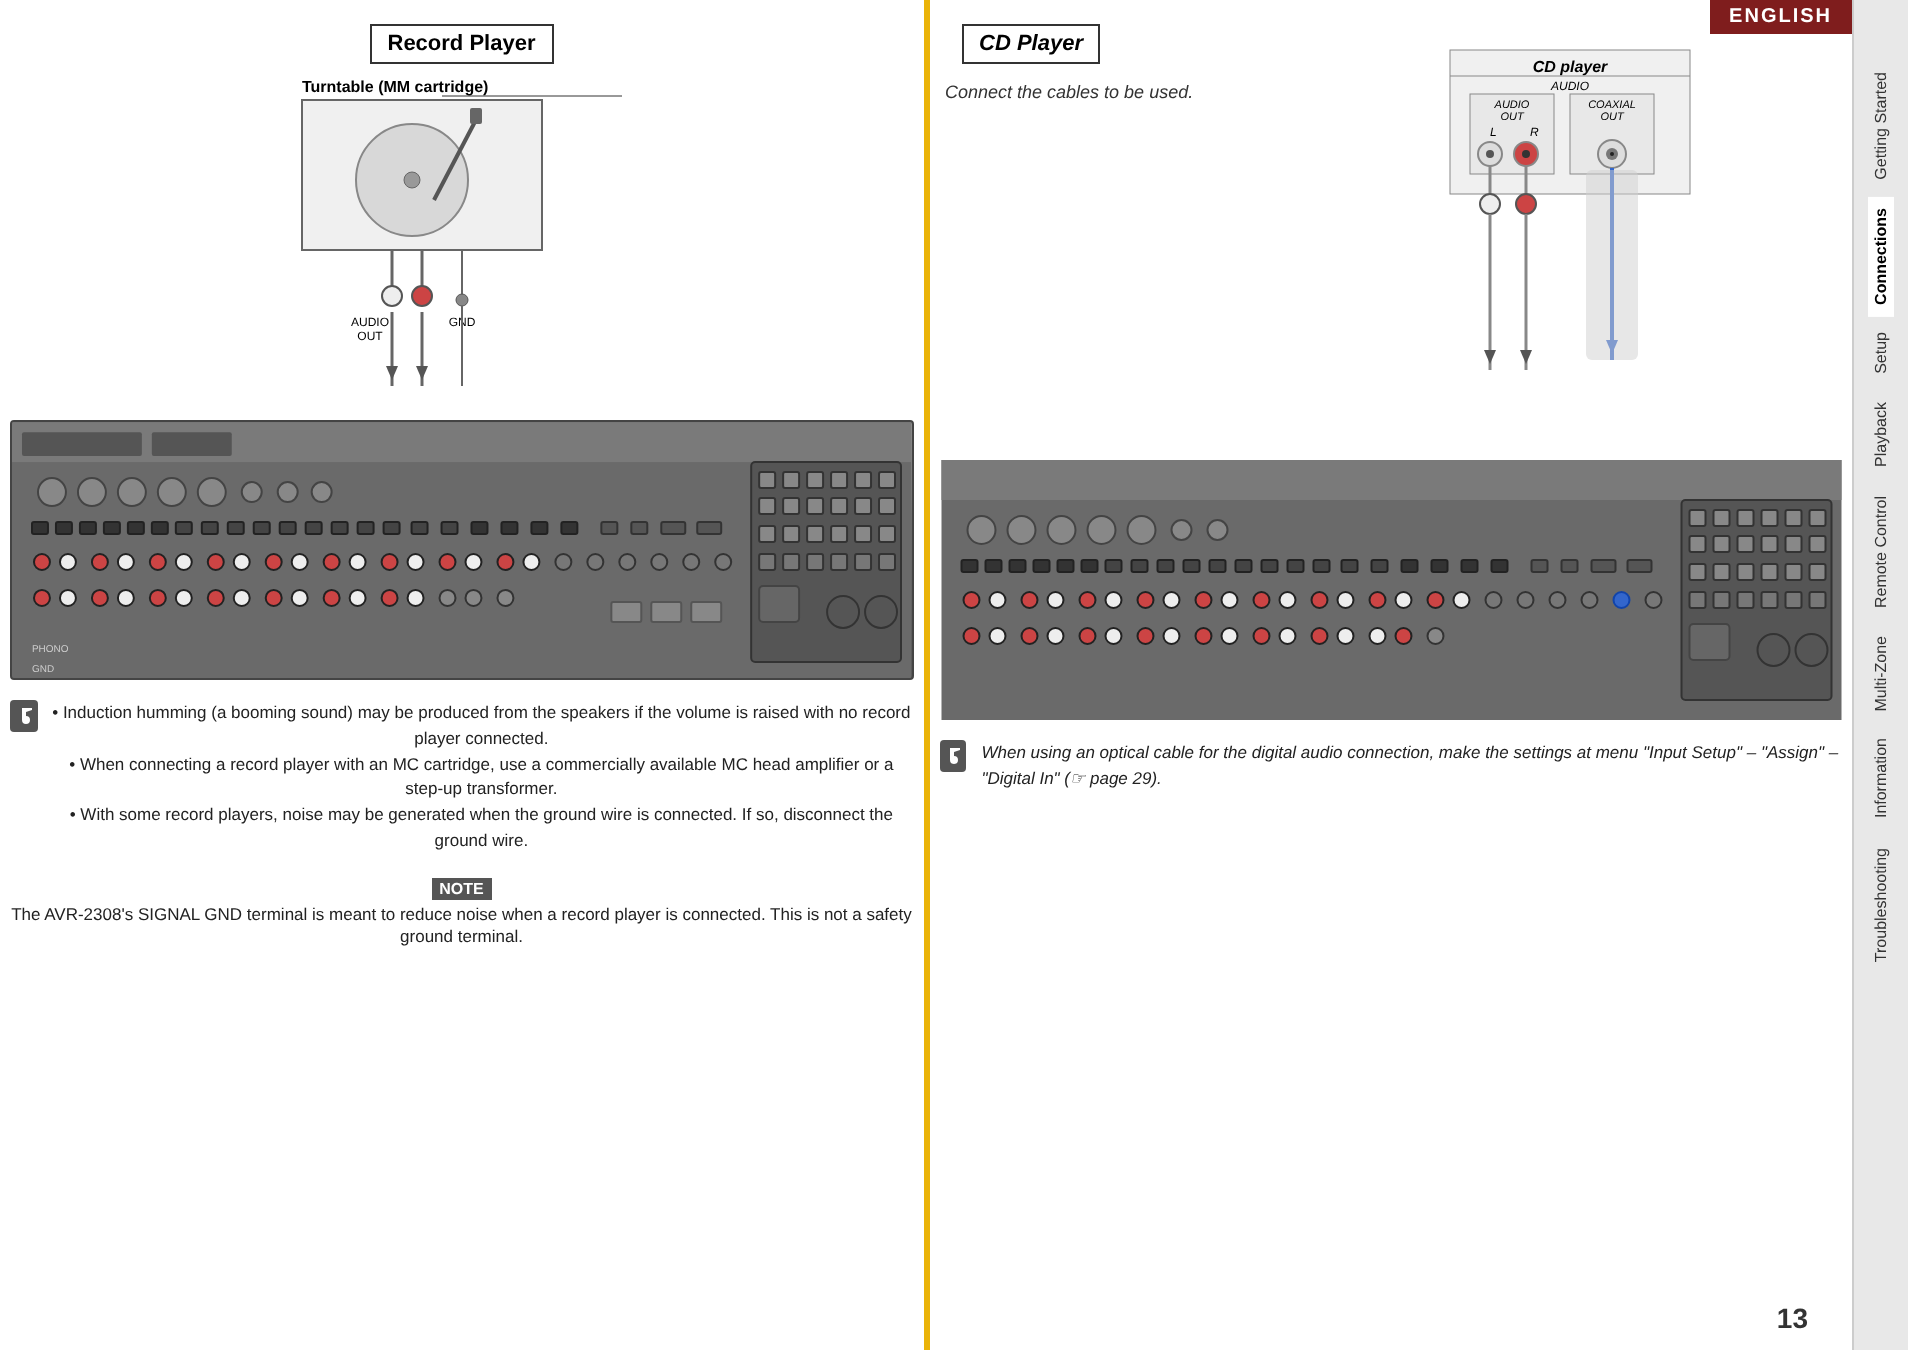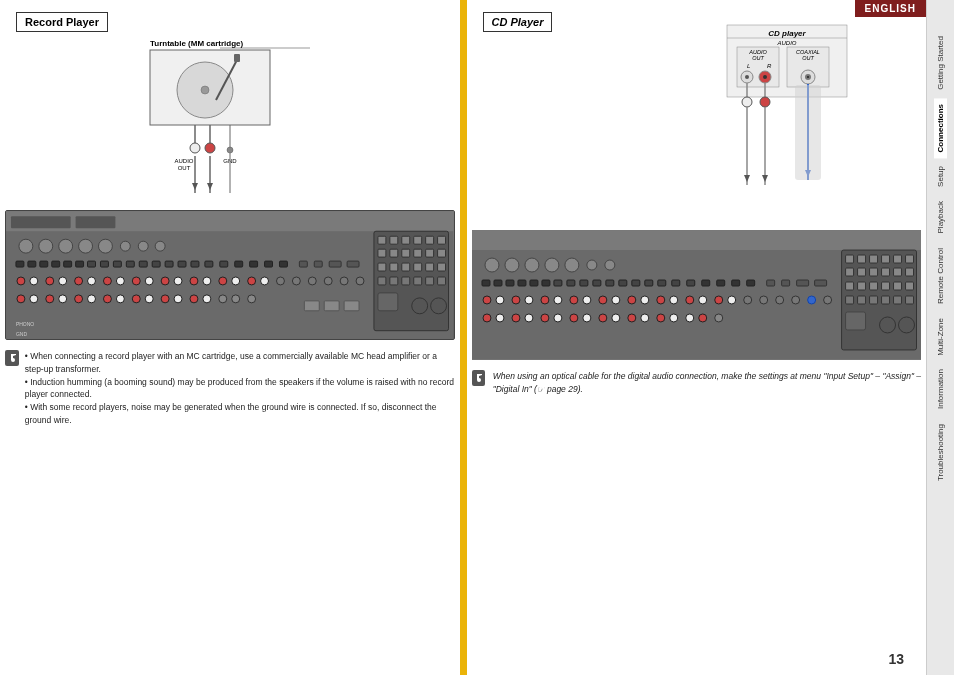--- a/index.html
+++ b/index.html
@@ -66,23 +66,24 @@
       left: 0;
       right: 28px;
       height: 675px;
       display: flex;
       flex-direction: row;
     }
 
     
     .left-panel {
       flex: 1;
-      border-right: 7px solid #eab308;
+      border-right: 3px solid #eab308;
       padding: 0;
       position: relative;
+      text-align: center;
     }
 
     
     .right-panel {
       flex: 1;
       padding: 0;
       position: relative;
       font-style: italic;
     }
 
@@ -395,32 +396,37 @@
     </div>
 
     <div class="notes-area">
       <div style="display:flex; align-items:flex-start; margin-bottom:6px;">
         <span class="note-icon">
           <svg viewBox="0 0 10 10">
               <path d="M4 1v6a2 2 0 1 0 2-2V3l3-1V1L4 1z" fill="white"></path>
             </svg>
         </span>
         <ul class="bullet-list" style="margin-left:2px;">
+          <li>Induction humming (a booming sound) may be produced from the speakers if the volume is raised with no record player connected.</li>
           <li>When connecting a record player with an MC cartridge, use a commercially available MC head amplifier or a step-up transformer.</li>
-          <li>Induction humming (a booming sound) may be produced from the speakers if the volume is raised with no record player connected.</li>
           <li>With some record players, noise may be generated when the ground wire is connected. If so, disconnect the ground wire.</li>
         </ul>
       </div>
+      <div>
+        <span class="note-box">NOTE</span>
+        <p class="note-text">The AVR-2308's SIGNAL GND terminal is meant to reduce noise when a record player is connected. This is not a safety ground terminal.</p>
+      </div>
     </div>
   </div>
 
   <div class="right-panel">
     <div style="margin: 6px 8px 3px 8px;">
       <span class="section-header">CD Player</span>
     </div>
+    <p class="section-desc">Connect the cables to be used.</p>
 
     <div class="cd-connection-diagram">
       <svg width="460" height="220" viewBox="0 0 460 220">
 
         <rect x="260" y="5" width="120" height="72" fill="#f0f0f0" stroke="#888" stroke-width="0.5"></rect>
         <text x="320" y="16" font-size="8" font-family="Arial" font-weight="bold" text-anchor="middle">CD player</text>
         <line x1="260" y1="18" x2="380" y2="18" stroke="#888" stroke-width="0.5"></line>
         <text x="320" y="25" font-size="6" font-family="Arial" text-anchor="middle">AUDIO</text>
 
         <rect x="270" y="27" width="42" height="40" fill="#e8e8e8" stroke="#888" stroke-width="0.5"></rect>

